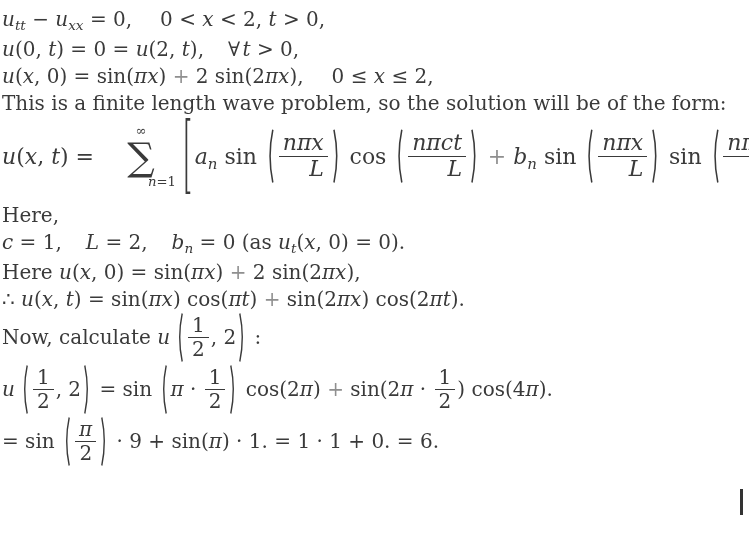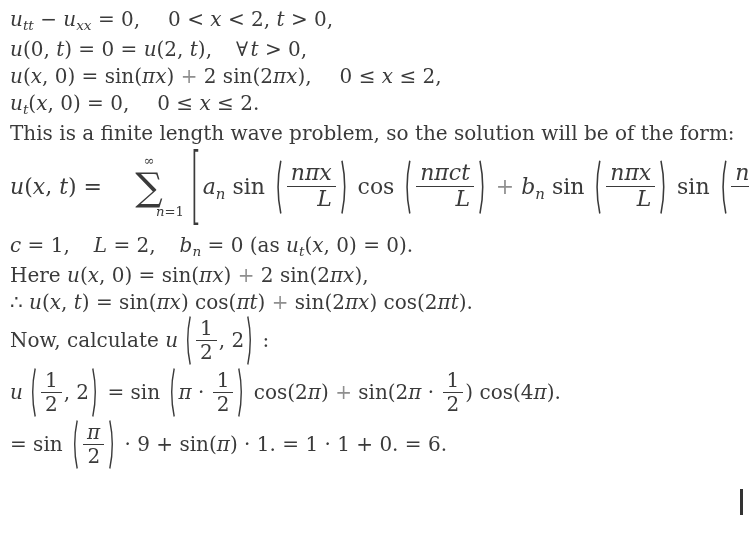--- a/index.html
+++ b/index.html
@@ -5,21 +5,21 @@
   html, body {
     margin: 0; padding: 0;
     width: 749px; height: 537px;
     overflow: hidden;
     background: #ffffff;
   }
   body {
     font-family: "DejaVu Serif", "Liberation Serif", serif;
     position: relative;
   }
-  .doc { padding: 6px 0 0 10px; color: #3a3a3a; }
+  .doc { padding: 6px 0 0 2px; color: #3a3a3a; }
   .line {
     font-size: 20px;
     line-height: 1.3;
     margin: 0 0 1px 0;
     white-space: nowrap;
   }
   .display-eq { font-size: 22px; margin: 3px 0 5px 0; }
   .mr { font-style: normal; }
   .mi { font-style: italic; }
   .light { color: var(--light, #8f8f8f); }
@@ -61,21 +61,20 @@
     background: #333333;
   }
 </style>
 </head>
 <body style="background: rgb(255, 255, 255);">
 
 <main class="doc" style="color: rgb(58, 58, 58);">
     <div class="line"><span class="mi">u</span><span class="msub"><span class="mi">tt</span></span><span class="mr"> − </span><span class="mi">u</span><span class="msub"><span class="mi">xx</span></span><span class="mr"> = 0,</span><span class="spacer" style="width: 1.4em;"></span><span class="mr">0 &lt; </span><span class="mi">x</span><span class="mr"> &lt; 2, </span><span class="mi">t</span><span class="mr"> &gt; 0,</span></div>
     <div class="line"><span class="mi">u</span><span class="mr">(0, </span><span class="mi">t</span><span class="mr">) = 0 = </span><span class="mi">u</span><span class="mr">(2, </span><span class="mi">t</span><span class="mr">),</span><span class="spacer" style="width: 1.2em;"></span><span class="mr">∀</span><span class="spacer" style="width: 0.12em;"></span><span class="mi">t</span><span class="mr"> &gt; 0,</span></div>
     <div class="line"><span class="mi">u</span><span class="mr">(</span><span class="mi">x</span><span class="mr">, 0) = sin(</span><span class="mi">πx</span><span class="mr">) </span><span class="mr light">+</span><span class="mr"> 2 sin(2</span><span class="mi">πx</span><span class="mr">),</span><span class="spacer" style="width: 1.4em;"></span><span class="mr">0 ≤ </span><span class="mi">x</span><span class="mr"> ≤ 2,</span></div>
-    <div class="line"><span class="mi">u</span><span class="msub"><span class="mi">t</span></span><span class="mr">(</span><span class="mi">x</span><span class="mr">, 0) = 0,</span><span class="spacer" style="width: 1.4em;"></span><span class="mr">0 ≤ </span><span class="mi">x</span><span class="mr"> ≤ 2.</span></div>
     <div class="line"><span class="mr">This is a finite length wave problem, so the solution will be of the form:</span></div>
     <div class="line display-eq"><span class="mi">u</span><span class="mr">(</span><span class="mi">x</span><span class="mr">, </span><span class="mi">t</span><span class="mr">) = </span><span class="sum">
         <span class="lim toplim mr">∞</span>
         <span class="sigma">∑</span>
         <span class="lim botlim"><span class="mi">n</span><span class="mr">=1</span></span>
       </span><span class="bigwrap"><svg class="bd bd3" viewBox="0 0 40 200" preserveAspectRatio="none" aria-hidden="true">
           <path d="M30 6 L14 6 L14 194 L30 194" fill="none" stroke="currentColor" stroke-width="7"></path>
         </svg></span><span class="mi">a</span><span class="msub"><span class="mi">n</span></span><span class="mr"> sin </span><span class="bigwrap"><svg class="bd bd2" viewBox="0 0 40 200" preserveAspectRatio="none" aria-hidden="true">
           <path d="M31 6 Q6 100 31 194" fill="none" stroke="currentColor" stroke-width="7"></path>
         </svg></span><span class="frac"><span class="num"><span class="mi">nπx</span></span><span class="den"><span class="mi">L</span></span></span><span class="bigwrap"><svg class="bd bd2" viewBox="0 0 40 200" preserveAspectRatio="none" aria-hidden="true">
@@ -84,20 +83,21 @@
           <path d="M31 6 Q6 100 31 194" fill="none" stroke="currentColor" stroke-width="7"></path>
         </svg></span><span class="frac"><span class="num"><span class="mi">nπct</span></span><span class="den"><span class="mi">L</span></span></span><span class="bigwrap"><svg class="bd bd2" viewBox="0 0 40 200" preserveAspectRatio="none" aria-hidden="true">
           <path d="M9 6 Q34 100 9 194" fill="none" stroke="currentColor" stroke-width="7"></path>
         </svg></span><span class="mr light"> + </span><span class="mi">b</span><span class="msub"><span class="mi">n</span></span><span class="mr"> sin </span><span class="bigwrap"><svg class="bd bd2" viewBox="0 0 40 200" preserveAspectRatio="none" aria-hidden="true">
           <path d="M31 6 Q6 100 31 194" fill="none" stroke="currentColor" stroke-width="7"></path>
         </svg></span><span class="frac"><span class="num"><span class="mi">nπx</span></span><span class="den"><span class="mi">L</span></span></span><span class="bigwrap"><svg class="bd bd2" viewBox="0 0 40 200" preserveAspectRatio="none" aria-hidden="true">
           <path d="M9 6 Q34 100 9 194" fill="none" stroke="currentColor" stroke-width="7"></path>
         </svg></span><span class="mr"> sin </span><span class="bigwrap"><svg class="bd bd2" viewBox="0 0 40 200" preserveAspectRatio="none" aria-hidden="true">
           <path d="M31 6 Q6 100 31 194" fill="none" stroke="currentColor" stroke-width="7"></path>
         </svg></span><span class="frac"><span class="num"><span class="mi">nπct</span></span><span class="den"><span class="mi">L</span></span></span></div>
+    <div class="line"><span class="mr">Here,</span></div>
     <div class="line"><span class="mi">c</span><span class="mr"> = 1,</span><span class="spacer" style="width: 1.2em;"></span><span class="mi">L</span><span class="mr"> = 2,</span><span class="spacer" style="width: 1.2em;"></span><span class="mi">b</span><span class="msub"><span class="mi">n</span></span><span class="mr"> = 0 (as </span><span class="mi">u</span><span class="msub"><span class="mi">t</span></span><span class="mr">(</span><span class="mi">x</span><span class="mr">, 0) = 0).</span></div>
     <div class="line"><span class="mr">Here </span><span class="mi">u</span><span class="mr">(</span><span class="mi">x</span><span class="mr">, 0) = sin(</span><span class="mi">πx</span><span class="mr">) </span><span class="mr light">+</span><span class="mr"> 2 sin(2</span><span class="mi">πx</span><span class="mr">),</span></div>
     <div class="line"><span class="mr">∴ </span><span class="mi">u</span><span class="mr">(</span><span class="mi">x</span><span class="mr">, </span><span class="mi">t</span><span class="mr">) = sin(</span><span class="mi">πx</span><span class="mr">) cos(</span><span class="mi">πt</span><span class="mr">) </span><span class="mr light">+</span><span class="mr"> sin(2</span><span class="mi">πx</span><span class="mr">) cos(2</span><span class="mi">πt</span><span class="mr">).</span></div>
     <div class="line"><span class="mr">Now, calculate </span><span class="mi">u</span><span class="spacer" style="width: 0.2em;"></span><span class="bigwrap"><svg class="bd bd2" viewBox="0 0 40 200" preserveAspectRatio="none" aria-hidden="true">
           <path d="M31 6 Q6 100 31 194" fill="none" stroke="currentColor" stroke-width="7"></path>
         </svg></span><span class="frac"><span class="num"><span class="mr">1</span></span><span class="den"><span class="mr">2</span></span></span><span class="mr">, 2</span><span class="bigwrap"><svg class="bd bd2" viewBox="0 0 40 200" preserveAspectRatio="none" aria-hidden="true">
           <path d="M9 6 Q34 100 9 194" fill="none" stroke="currentColor" stroke-width="7"></path>
         </svg></span><span class="mr"> :</span></div>
     <div class="line"><span class="mi">u</span><span class="spacer" style="width: 0.2em;"></span><span class="bigwrap"><svg class="bd bd2" viewBox="0 0 40 200" preserveAspectRatio="none" aria-hidden="true">
           <path d="M31 6 Q6 100 31 194" fill="none" stroke="currentColor" stroke-width="7"></path>

